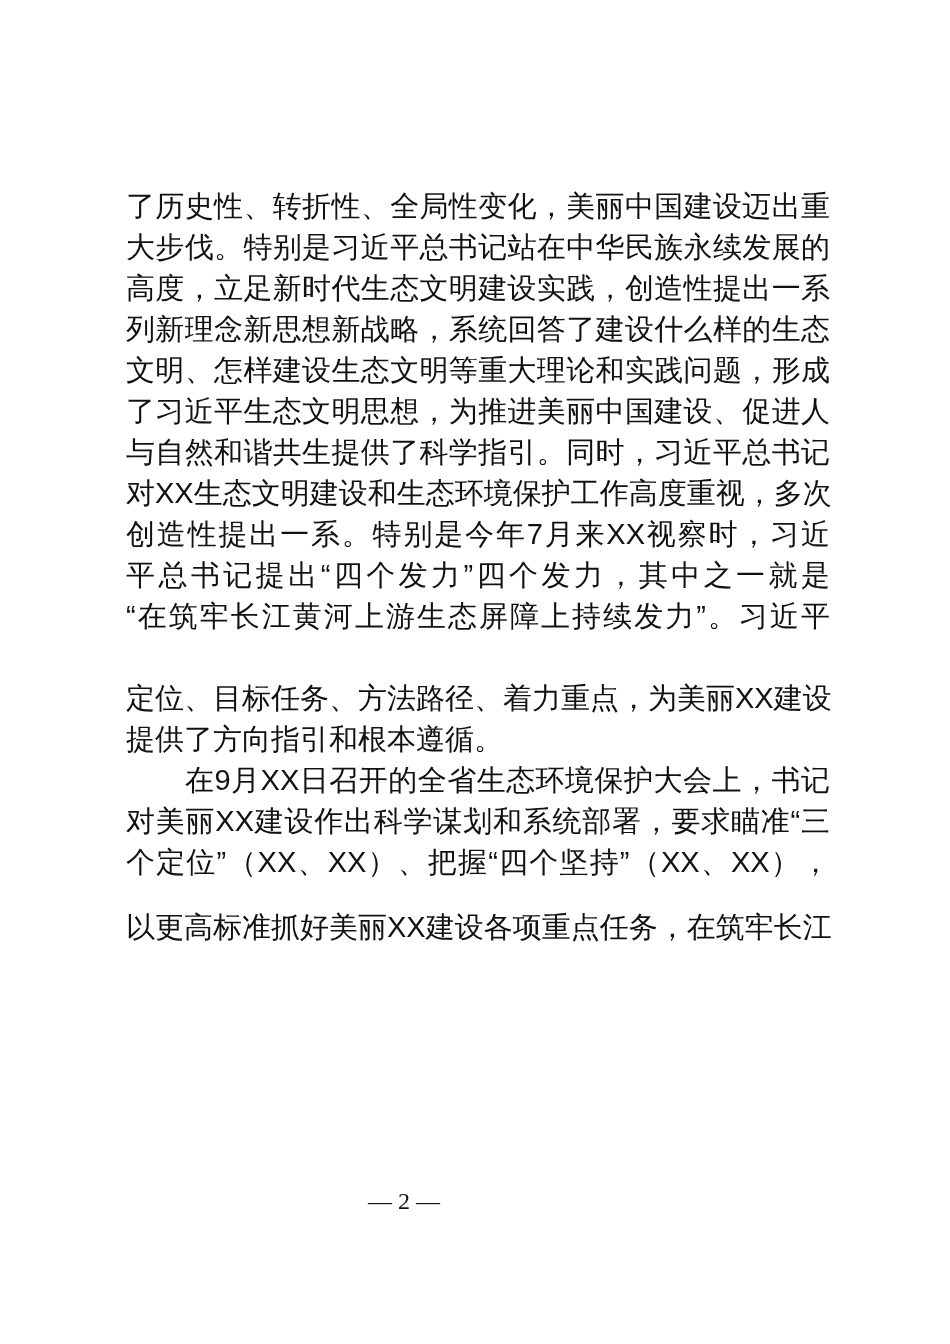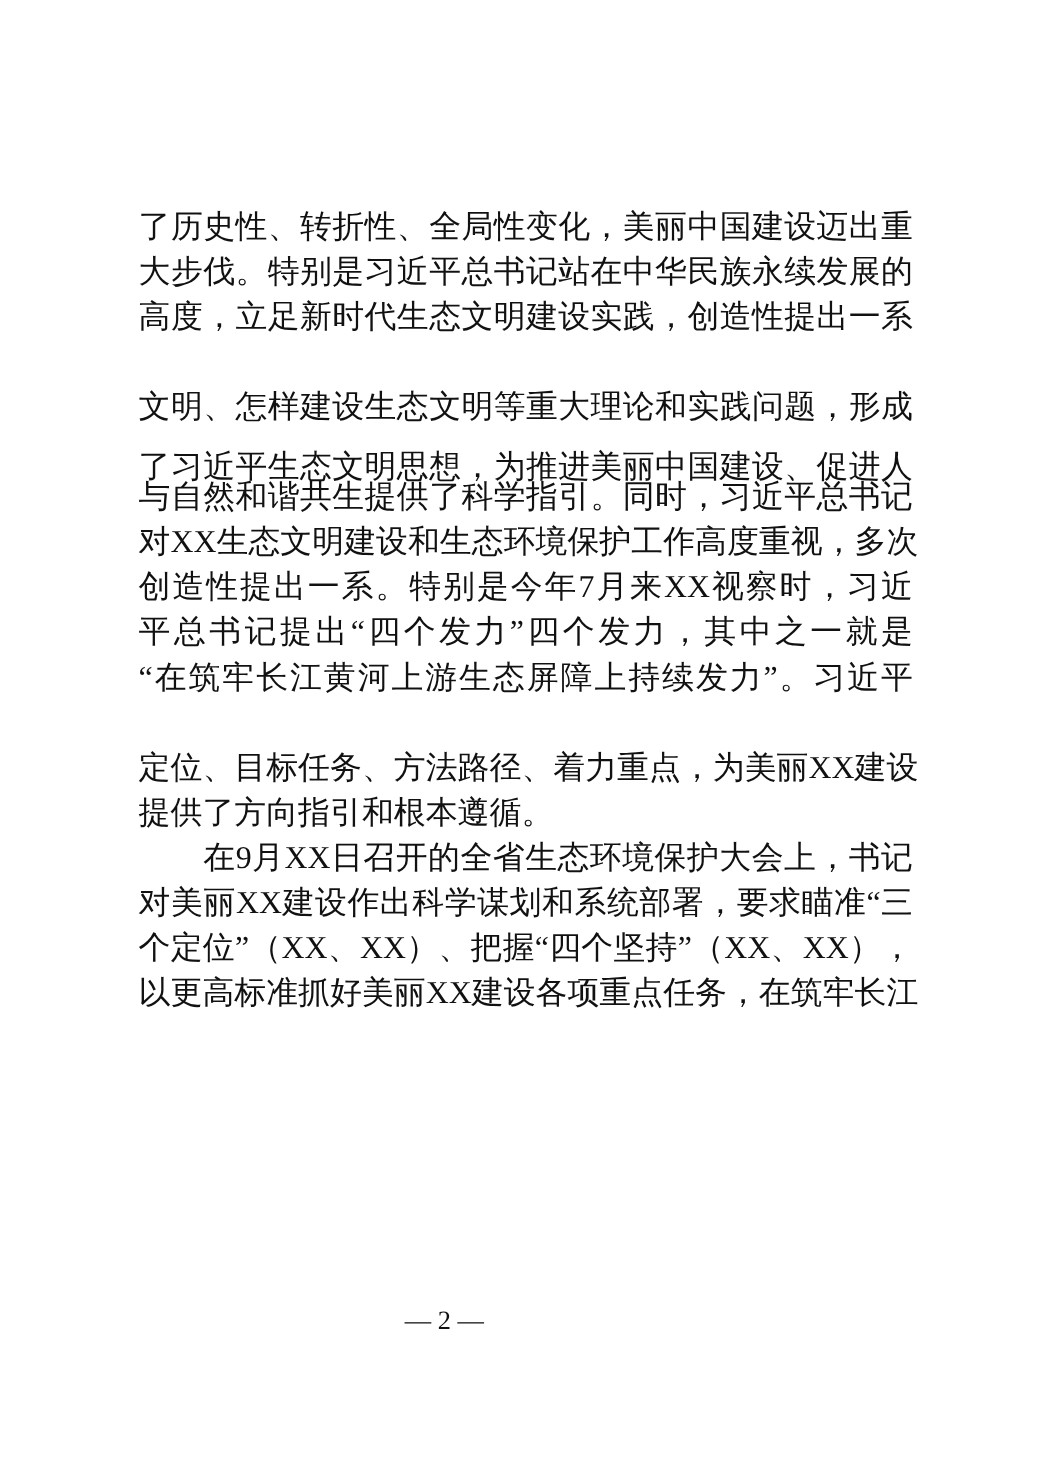--- a/index.html
+++ b/index.html
@@ -3,21 +3,21 @@
 <meta charset="utf-8">
 <style>
   html, body { margin: 0; padding: 0; background: #ffffff; }
   body { width: 950px; height: 1344px; position: relative; overflow: hidden; }
   .page { position: absolute; left: 0; top: 0; width: 950px; height: 1344px; background: #fff; }
   .line {
     position: absolute;
     left: 126px;
     width: 704px;
     height: 41px;
-    font-family: Liberation Serif, serif;
+    font-family: Liberation Sans, sans-serif;
     font-size: 29px;
     color: #111;
     white-space: nowrap;
     text-align: justify;
     text-align-last: justify;
     line-height: 41px;
   }
   .line.last { text-align-last: left; }
   .page-number {
     position: absolute;
@@ -27,27 +27,28 @@
     font-size: 24px; color: #111;
   }
 </style>
 </head>
 <body>
 
 <div class="page">
   <div class="line" style="top:186px">了历史性、转折性、全局性变化，美丽中国建设迈出重</div>
   <div class="line" style="top:227px">大步伐。特别是习近平总书记站在中华民族永续发展的</div>
   <div class="line" style="top:268px">高度，立足新时代生态文明建设实践，创造性提出一系</div>
+  <div class="line" style="top:309px">列新理念新思想新战略，系统回答了建设什么样的生态</div>
   <div class="line" style="top:350px">文明、怎样建设生态文明等重大理论和实践问题，形成</div>
-  <div class="line" style="top:405px">了习近平生态文明思想，为推进美丽中国建设、促进人</div>
+  <div class="line" style="top:391px">了习近平生态文明思想，为推进美丽中国建设、促进人</div>
   <div class="line" style="top:473px">对XX生态文明建设和生态环境保护工作高度重视，多次</div>
   <div class="line" style="top:432px">与自然和谐共生提供了科学指引。同时，习近平总书记</div>
   <div class="line" style="top:514px">创造性提出一系。特别是今年7月来XX视察时，习近</div>
   <div class="line" style="top:555px">平总书记提出“四个发力”四个发力，其中之一就是</div>
   <div class="line" style="top:596px">“在筑牢长江黄河上游生态屏障上持续发力”。习近平</div>
   <div class="line" style="top:678px">定位、目标任务、方法路径、着力重点，为美丽XX建设</div>
   <div class="line last" style="top:719px">提供了方向指引和根本遵循。</div>
   <div class="line" style="top:760px">　　在9月XX日召开的全省生态环境保护大会上，书记</div>
   <div class="line" style="top:801px">对美丽XX建设作出科学谋划和系统部署，要求瞄准“三</div>
   <div class="line" style="top:842px">个定位”（XX、XX）、把握“四个坚持”（XX、XX），</div>
-  <div class="line" style="top:883px">以更高标准抓好美丽XX建设各项重点任务，在筑牢长江</div>
+  <div class="line" style="top:907px">以更高标准抓好美丽XX建设各项重点任务，在筑牢长江</div>
   <div class="page-number">— 2 —</div>
 </div>
 
 </body></html>

